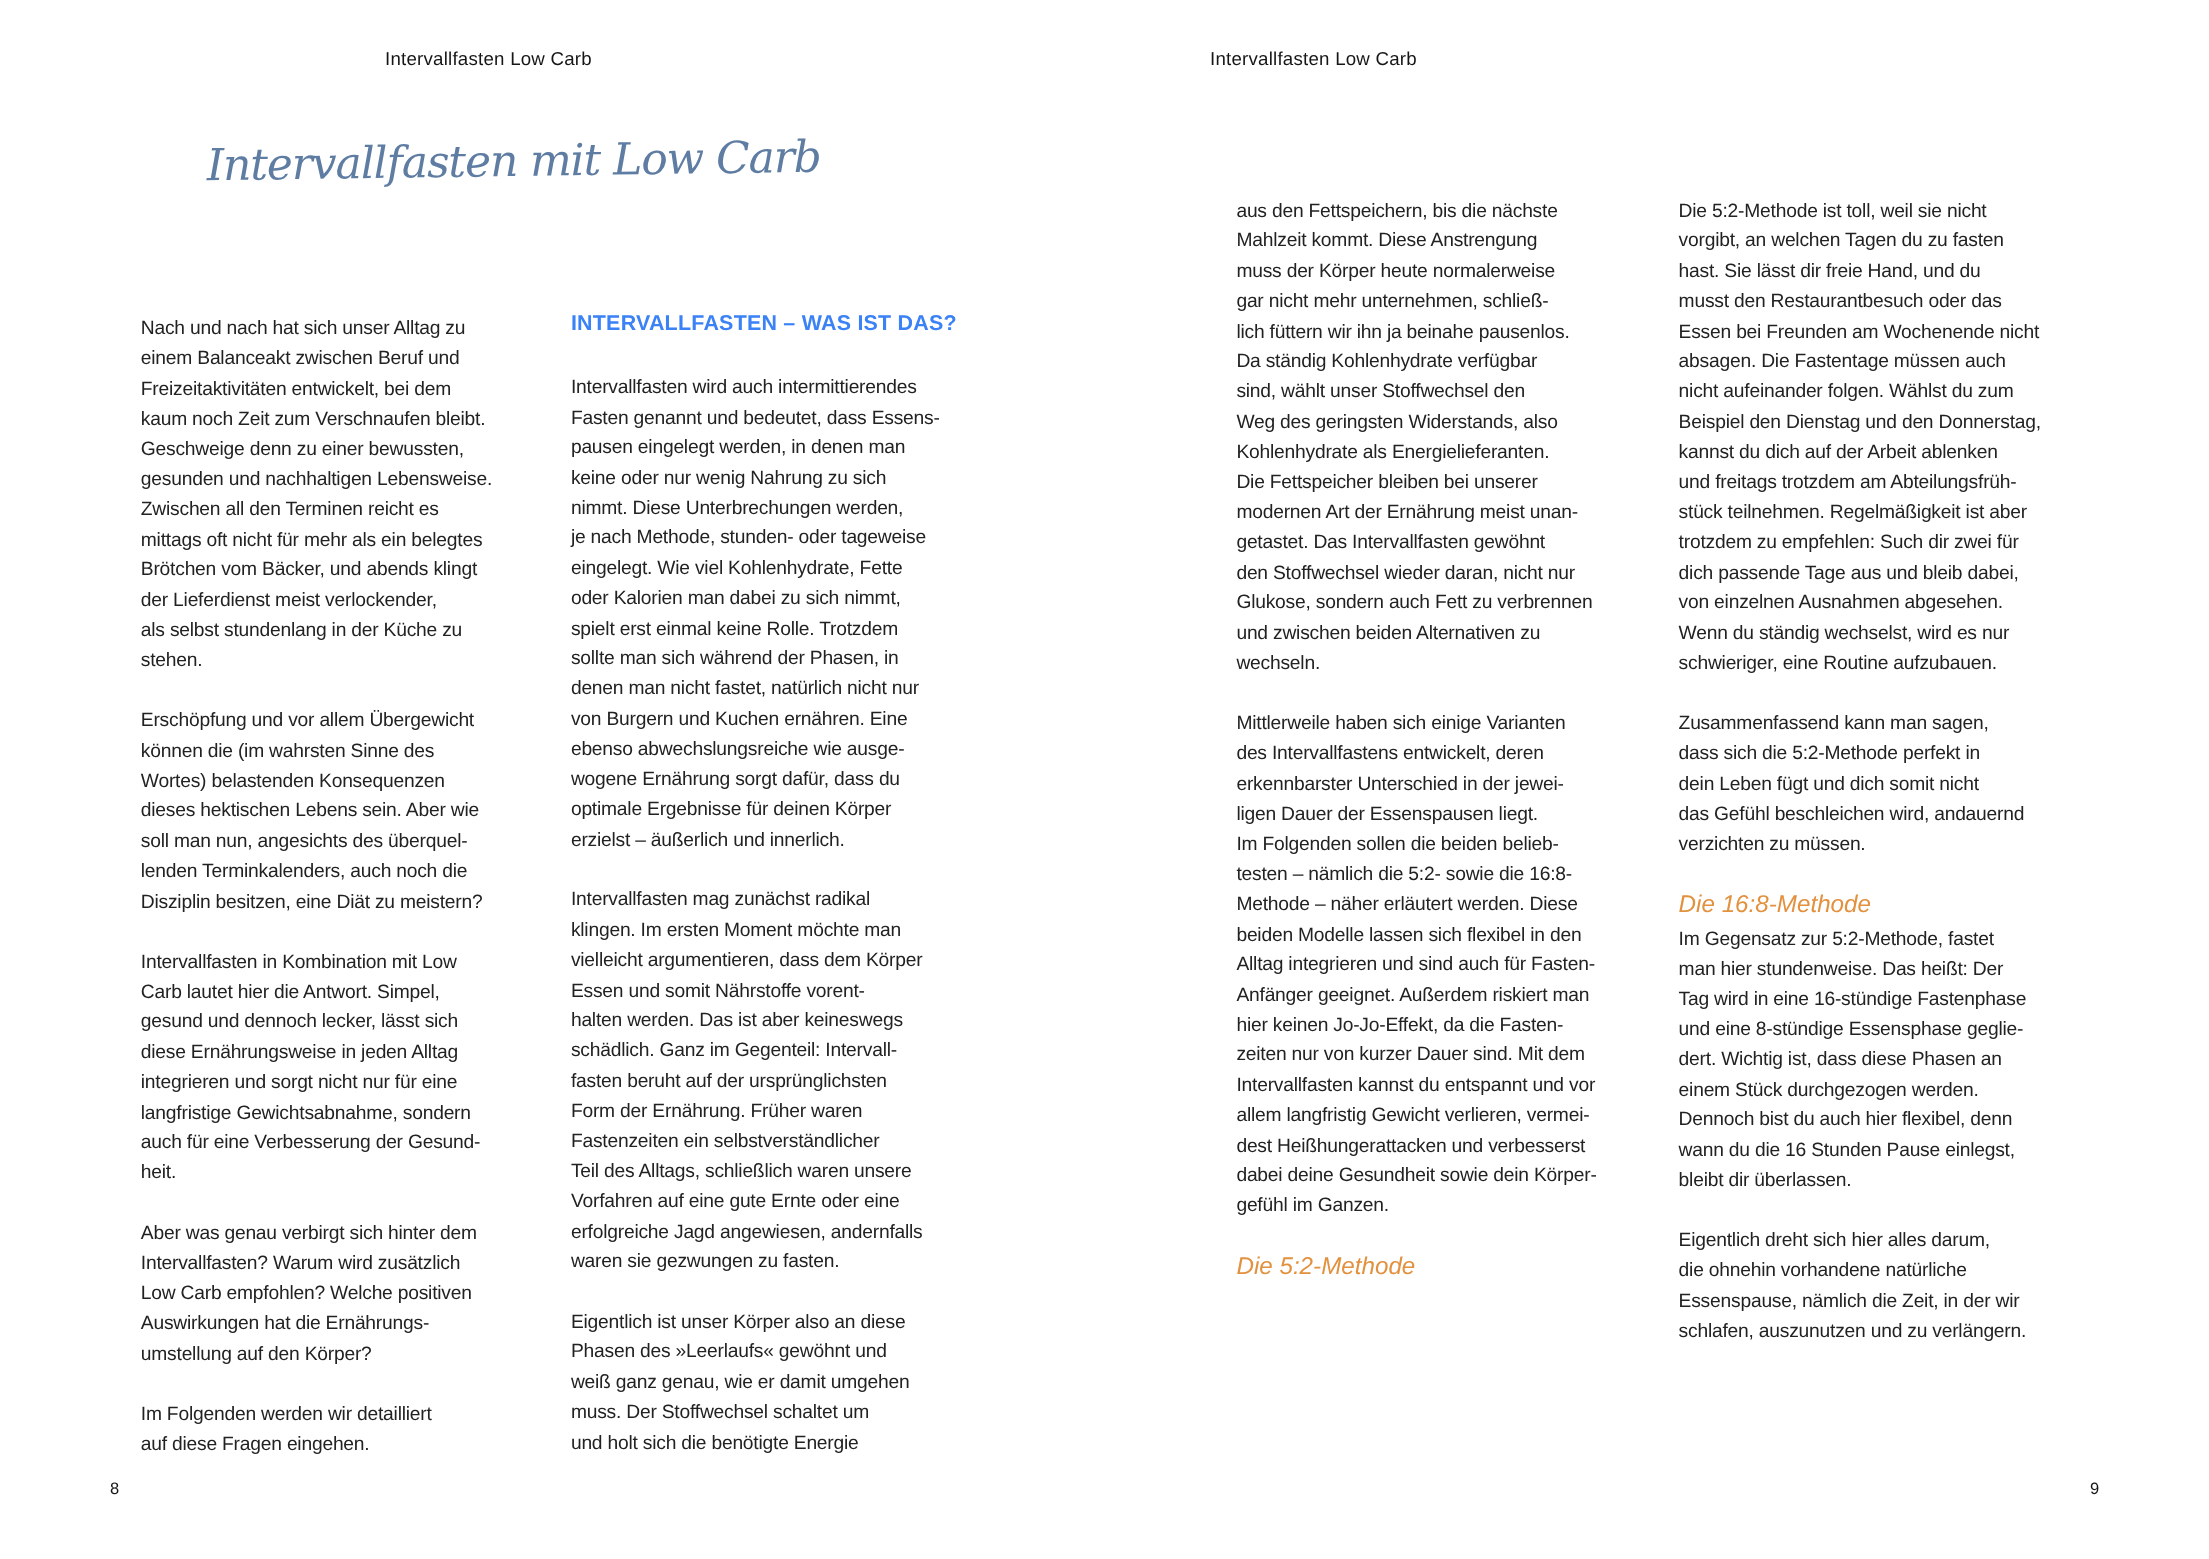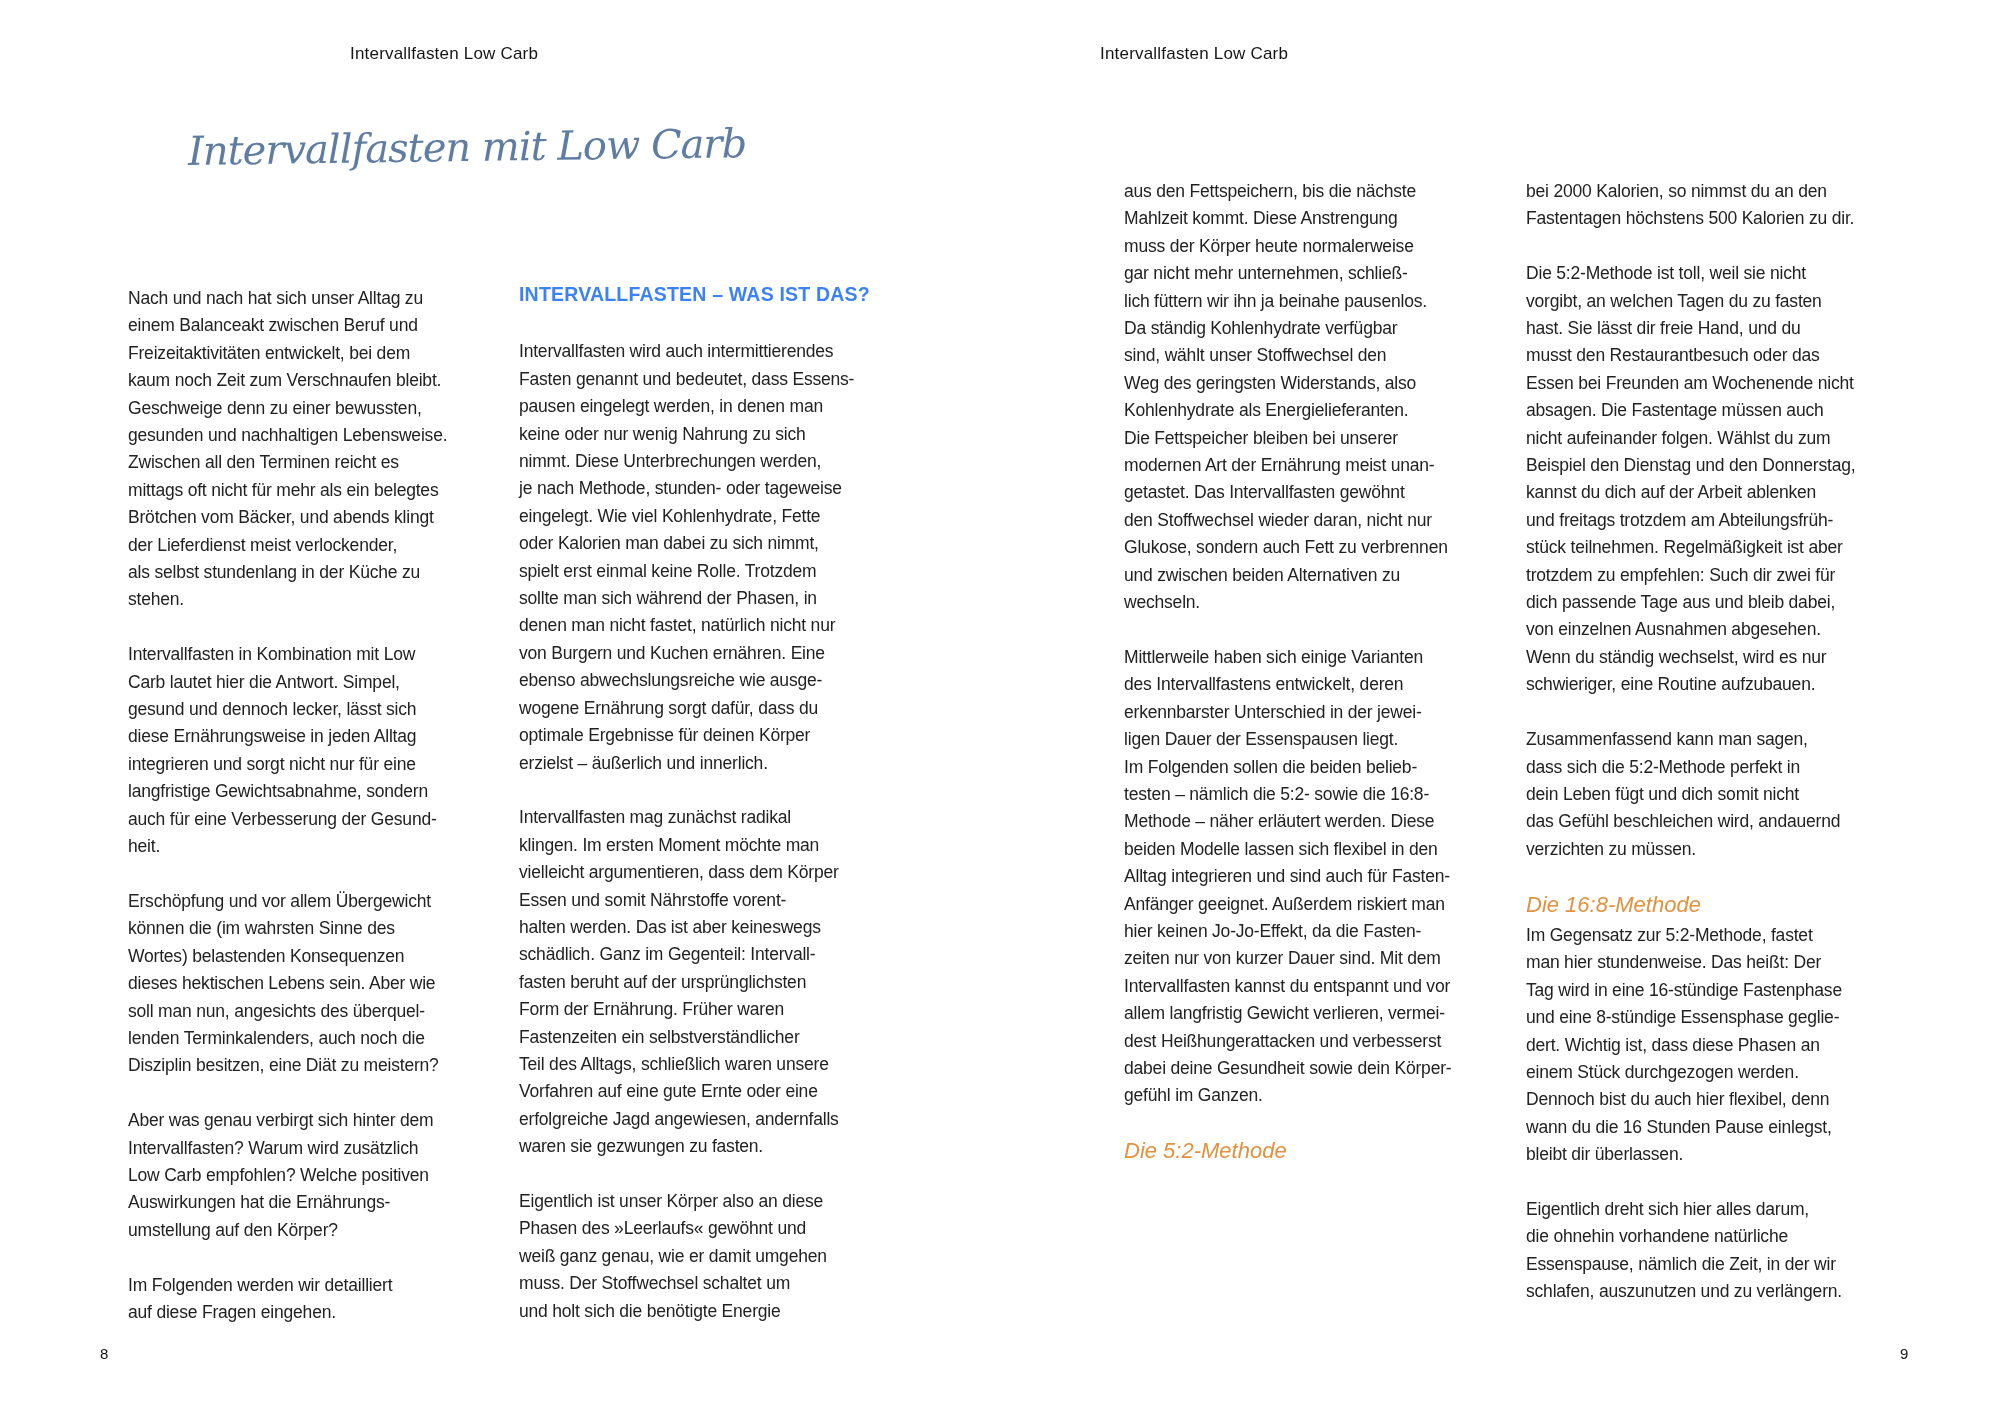--- a/index.html
+++ b/index.html
@@ -94,35 +94,35 @@
 Freizeitaktivitäten entwickelt, bei dem
 kaum noch Zeit zum Verschnaufen bleibt.
 Geschweige denn zu einer bewussten,
 gesunden und nachhaltigen Lebensweise.
 Zwischen all den Terminen reicht es
 mittags oft nicht für mehr als ein belegtes
 Brötchen vom Bäcker, und abends klingt
 der Lieferdienst meist verlockender,
 als selbst stundenlang in der Küche zu
 stehen.</p>
+      <p>Erschöpfung und vor allem Übergewicht
+können die (im wahrsten Sinne des
+Wortes) belastenden Konsequenzen
+dieses hektischen Lebens sein. Aber wie
+soll man nun, angesichts des überquel-
+lenden Terminkalenders, auch noch die
+Disziplin besitzen, eine Diät zu meistern?</p>
       <p>Intervallfasten in Kombination mit Low
 Carb lautet hier die Antwort. Simpel,
 gesund und dennoch lecker, lässt sich
 diese Ernährungsweise in jeden Alltag
 integrieren und sorgt nicht nur für eine
 langfristige Gewichtsabnahme, sondern
 auch für eine Verbesserung der Gesund-
 heit.</p>
-      <p>Erschöpfung und vor allem Übergewicht
-können die (im wahrsten Sinne des
-Wortes) belastenden Konsequenzen
-dieses hektischen Lebens sein. Aber wie
-soll man nun, angesichts des überquel-
-lenden Terminkalenders, auch noch die
-Disziplin besitzen, eine Diät zu meistern?</p>
       <p>Aber was genau verbirgt sich hinter dem
 Intervallfasten? Warum wird zusätzlich
 Low Carb empfohlen? Welche positiven
 Auswirkungen hat die Ernährungs-
 umstellung auf den Körper?</p>
       <p>Im Folgenden werden wir detailliert
 auf diese Fragen eingehen.</p>
     </div>
 
     <div class="col col-2">
@@ -198,22 +198,20 @@
 zeiten nur von kurzer Dauer sind. Mit dem
 Intervallfasten kannst du entspannt und vor
 allem langfristig Gewicht verlieren, vermei-
 dest Heißhungerattacken und verbesserst
 dabei deine Gesundheit sowie dein Körper-
 gefühl im Ganzen.</p>
       <h3 class="sub-heading">Die 5:2-Methode</h3>
     </div>
 
     <div class="col col-4">
-      <p>bei 2000 Kalorien, so nimmst du an den
-Fastentagen höchstens 500 Kalorien zu dir.</p>
       <p>Die 5:2-Methode ist toll, weil sie nicht
 vorgibt, an welchen Tagen du zu fasten
 hast. Sie lässt dir freie Hand, und du
 musst den Restaurantbesuch oder das
 Essen bei Freunden am Wochenende nicht
 absagen. Die Fastentage müssen auch
 nicht aufeinander folgen. Wählst du zum
 Beispiel den Dienstag und den Donnerstag,
 kannst du dich auf der Arbeit ablenken
 und freitags trotzdem am Abteilungsfrüh-

